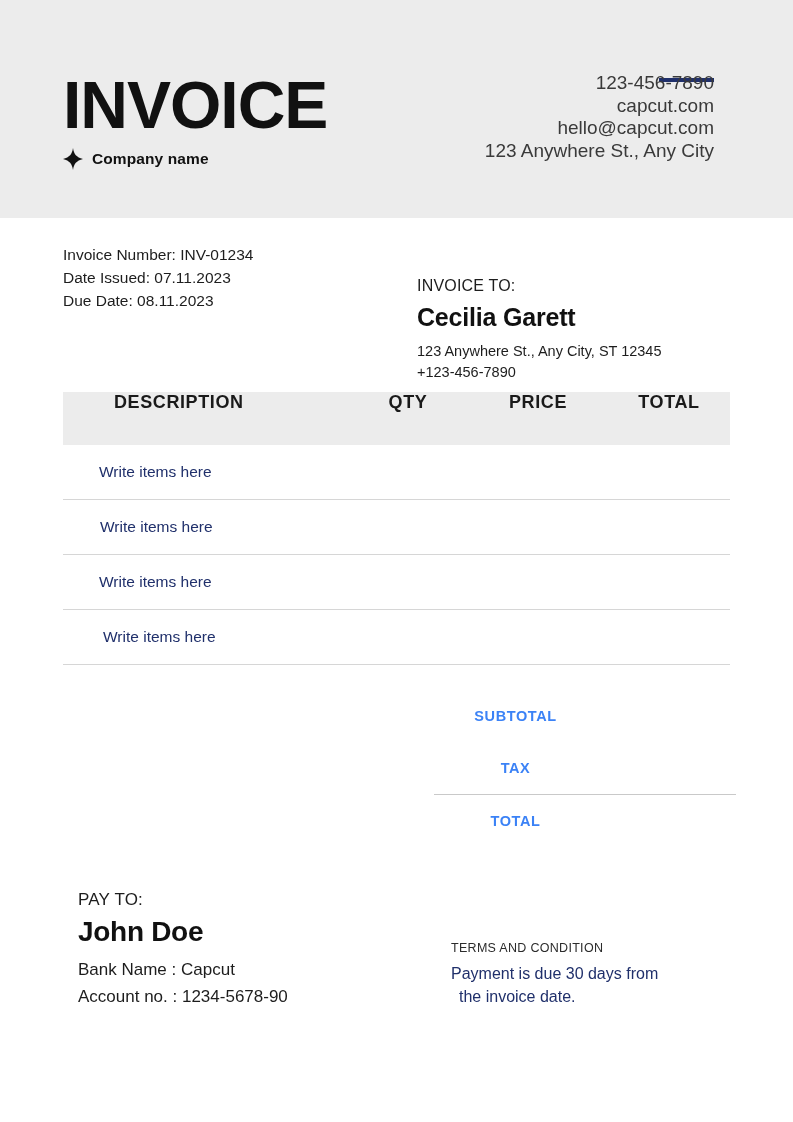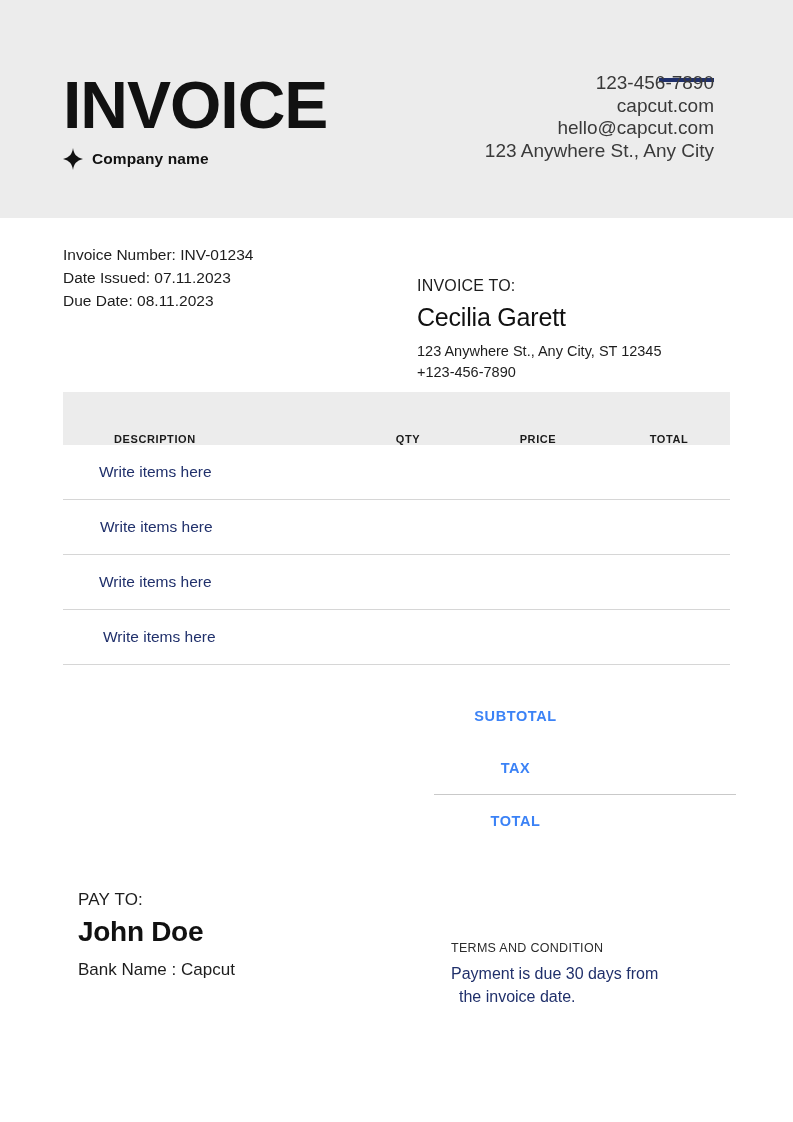--- a/index.html
+++ b/index.html
@@ -86,21 +86,21 @@
     top: 245px;
   }
   .bill-to-label {
     font-size: 16px;
     color: #1d1d1d;
     letter-spacing: .2px;
     margin-top: 32px;
   }
   .bill-to-name {
     font-size: 25px;
-    font-weight: 400;
+    font-weight: 700;
     margin-top: 8px;
     color: #111111;
     letter-spacing: -.2px;
   }
   .bill-to-addr {
     margin-top: 9px;
     font-size: 14.5px;
     line-height: 20.5px;
     color: #1d1d1d;
   }
@@ -109,22 +109,22 @@
   .table {
     position: absolute;
     left: 63px;
     top: 392px;
     width: 667px;
   }
   .thead {
     background: #ececec;
     height: 53px;
     display: flex;
-    align-items: flex-end;
-    font-size: 11px;
+    align-items: flex-start;
+    font-size: 18px;
     font-weight: 700;
     letter-spacing: .6px;
     color: #1a1a1a;
   }
   .col-desc   { width: 285px; padding-left: 51px; box-sizing: border-box; }
   .col-qty    { width: 120px; text-align: center; }
   .col-price  { width: 140px; text-align: center; }
   .col-total  { width: 122px; text-align: center; }
 
   .trow {
@@ -290,20 +290,21 @@
   <div class="totals-row">
     <span class="lbl">TOTAL</span>
     <span class="val"></span>
   </div>
 </div>
 
 <div class="payto">
   <div class="payto-label">PAY TO:</div>
   <div class="payto-name">John Doe</div>
   <div class="payto-line">Bank Name : Capcut</div>
+  <div class="payto-line" style="margin-top:0">Account no. : 1234-5678-90</div>
 </div>
 
 <div class="terms">
   <div class="terms-label">TERMS AND CONDITION</div>
   <div class="terms-body">
     <span>Payment is due 30 days from</span>
     <span class="l2">the invoice date.</span>
   </div>
 </div>
 

